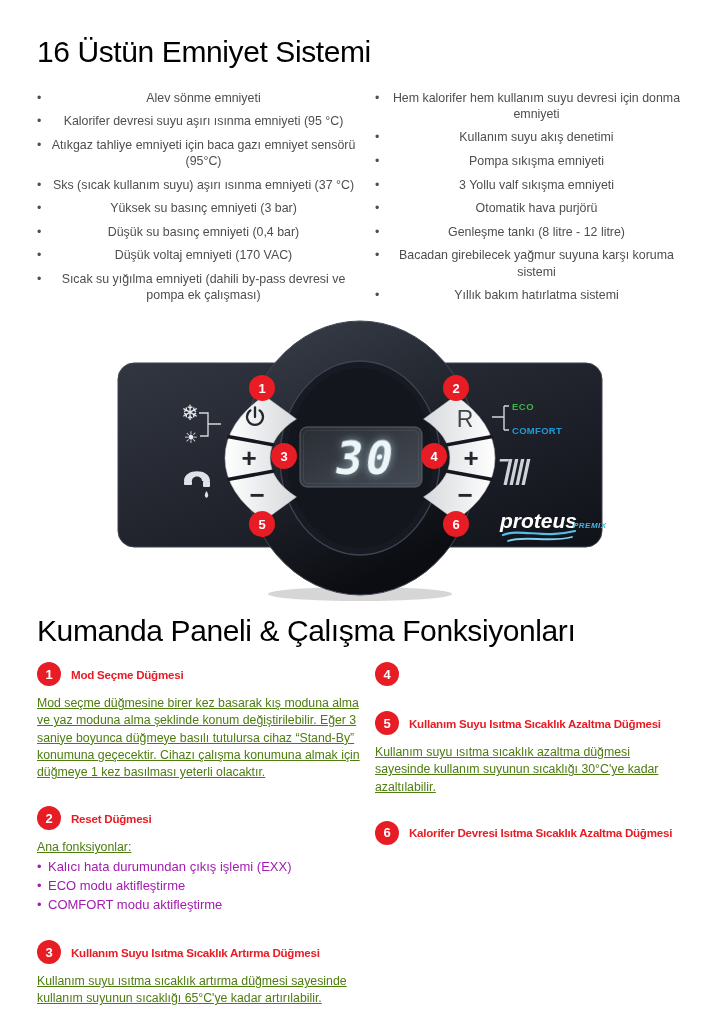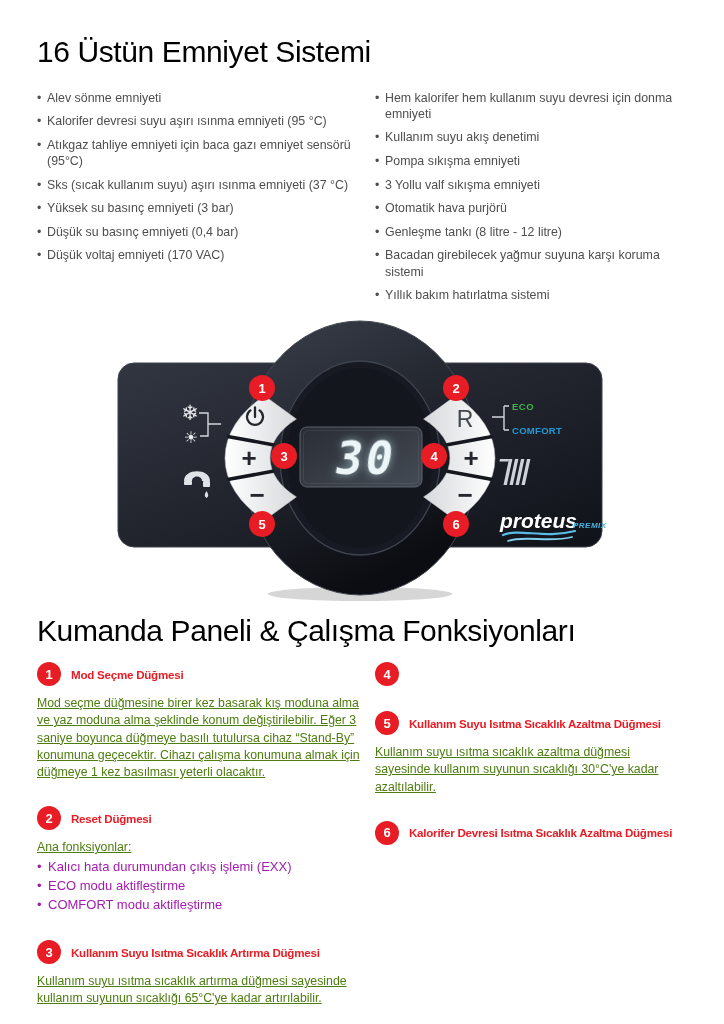--- a/index.html
+++ b/index.html
@@ -22,21 +22,21 @@
     color:#000000;
     line-height:1.05;
   }
   h1.second{margin-top:12px;margin-bottom:16px;}
   .bullet-grid{
     display:grid;
     grid-template-columns:323px 313px;
     column-gap:15px;
   }
   ul.safety{
-    list-style:none;margin:0;padding:0;
+    list-style:none;margin:0;padding:0;text-align:center;
   }
   ul.safety li{
     position:relative;
     padding-left:10px;
     font-size:12.4px;
     line-height:1.3;
     margin-bottom:7.5px;
     color:#4e4e4e;
   }
   ul.safety li::before{
@@ -98,20 +98,21 @@
 
   <div class="bullet-grid">
     <ul class="safety">
       <li>Alev sönme emniyeti</li>
       <li>Kalorifer devresi suyu aşırı ısınma emniyeti (95 °C)</li>
       <li>Atıkgaz tahliye emniyeti için baca gazı emniyet sensörü (95°C)</li>
       <li>Sks (sıcak kullanım suyu) aşırı ısınma emniyeti (37 °C)</li>
       <li>Yüksek su basınç emniyeti (3 bar)</li>
       <li>Düşük su basınç emniyeti (0,4 bar)</li>
       <li>Düşük voltaj emniyeti (170 VAC)</li>
+      <li>Sıcak su yığılma emniyeti (dahili by-pass devresi ve pompa ek çalışması)</li>
     </ul>
     <ul class="safety">
       <li>Hem kalorifer hem kullanım suyu devresi için donma emniyeti</li>
       <li>Kullanım suyu akış denetimi</li>
       <li>Pompa sıkışma emniyeti</li>
       <li>3 Yollu valf sıkışma emniyeti</li>
       <li>Otomatik hava purjörü</li>
       <li>Genleşme tankı (8 litre - 12 litre)</li>
       <li>Bacadan girebilecek yağmur suyuna karşı koruma sistemi</li>
       <li>Yıllık bakım hatırlatma sistemi</li>

